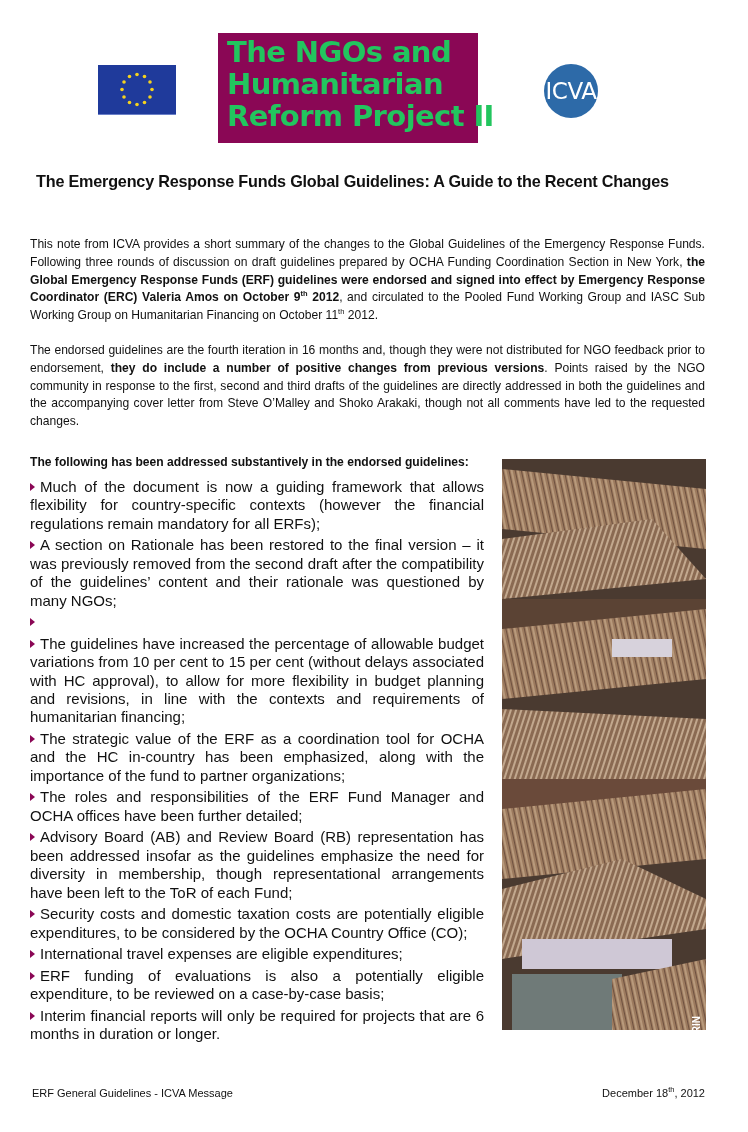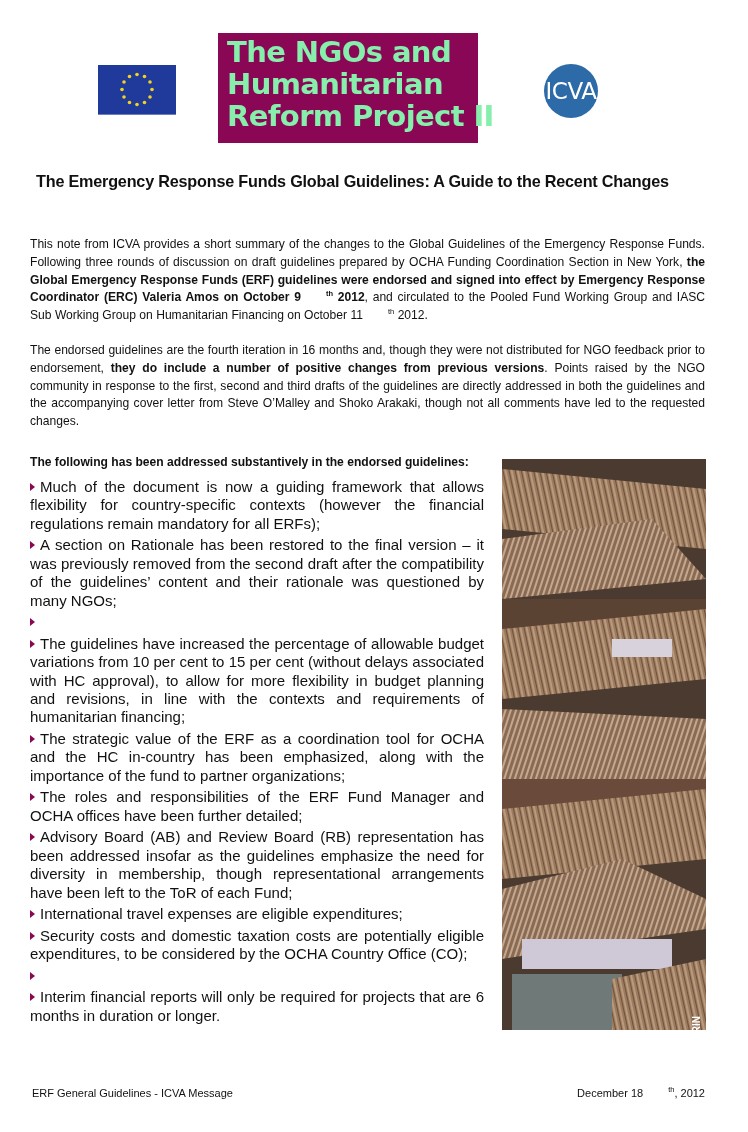--- a/index.html
+++ b/index.html
@@ -4,35 +4,35 @@
 <style>
   html, body { margin: 0; padding: 0; background: #ffffff; }
   body { width: 748px; height: 1132px; position: relative; overflow: hidden;
          font-family: "Liberation Sans", "DejaVu Sans", sans-serif; color: #111; }
 
   .eu-flag { position: absolute; left: 98px; top: 65px; width: 78px; height: 49px; background: #1f3a9b;
              border-bottom: 1px solid #6a7fc8; }
   .eu-flag svg { position: absolute; left: 0; top: 0; }
 
   .banner { position: absolute; left: 218px; top: 33px; width: 260px; height: 110px; background: #8a0755;
-            color: #86efac; box-sizing: border-box; padding: 3px 0 0 9px; }
+            color: #22c55e; box-sizing: border-box; padding: 3px 0 0 9px; }
   .banner .line { font-family: "DejaVu Sans", sans-serif; font-weight: bold; font-size: 29px; line-height: 32px;
                   letter-spacing: -0.6px; white-space: nowrap; }
 
   .icva { position: absolute; left: 544px; top: 64px; width: 54px; height: 54px; border-radius: 50%;
           background: #2d6aa8; color: #fff; text-align: center; line-height: 54px;
           font-family: "DejaVu Sans", sans-serif; font-size: 23px; letter-spacing: -0.5px; }
 
   .doc-title { position: absolute; left: 36px; top: 172px; width: 690px; font-weight: bold; font-size: 16.2px;
                letter-spacing: -0.2px; white-space: nowrap; }
 
   .para { position: absolute; left: 30px; width: 675px; font-size: 12.1px; line-height: 17.8px;
           text-align: justify; }
   .para b { font-weight: bold; }
-  .para sup, .footer sup { font-size: 7.5px; line-height: 0; margin-left: 25px; }
+  .para sup, .footer sup { font-size: 7.5px; line-height: 0; }
   .p1 { top: 236px; }
   .p2 { top: 342px; }
 
   .list-heading { position: absolute; left: 30px; top: 455px; font-weight: bold; font-size: 12.1px; }
 
   .bullets { position: absolute; left: 30px; top: 478px; width: 454px; margin: 0; padding: 0; list-style: none; }
   .bullets li { font-size: 15px; line-height: 18.4px; text-align: justify; margin-bottom: 3.2px; }
   .bullets .tri { display: inline-block; width: 0; height: 0; border-top: 4px solid transparent;
                   border-bottom: 4px solid transparent; border-left: 5px solid #8a0755; margin-right: 5px;
                   vertical-align: 1px; }
@@ -85,23 +85,23 @@
 <div class="list-heading">The following has been addressed substantively in the endorsed guidelines:</div>
 
 <ul class="bullets">
   <li><span class="tri"></span><span>Much of the document is now a guiding framework that allows flexibility for country-specific contexts (however the financial regulations remain mandatory for all ERFs);</span></li>
   <li><span class="tri"></span><span>A section on Rationale has been restored to the final version – it was previously removed from the second draft after the compatibility of the guidelines’ content and their rationale was questioned by many NGOs;</span></li>
   <li><span class="tri"></span></li>
   <li><span class="tri"></span><span>The guidelines have increased the percentage of allowable budget variations from 10 per cent to 15 per cent (without delays associated with HC approval), to allow for more flexibility in budget planning and revisions, in line with the contexts and requirements of humanitarian financing;</span></li>
   <li><span class="tri"></span><span>The strategic value of the ERF as a coordination tool for OCHA and the HC in-country has been emphasized, along with the importance of the fund to partner organizations;</span></li>
   <li><span class="tri"></span><span>The roles and responsibilities of the ERF Fund Manager and OCHA offices have been further detailed;</span></li>
   <li><span class="tri"></span><span>Advisory Board (AB) and Review Board (RB) representation has been addressed insofar as the guidelines emphasize the need for diversity in membership,  though representational arrangements have been left to the ToR of each Fund;</span></li>
+  <li><span class="tri"></span><span>Security costs and domestic taxation costs are potentially eligible expenditures, to be considered by the OCHA Country Office (CO);</span></li>
   <li><span class="tri"></span><span>International travel expenses are eligible expenditures;</span></li>
-  <li><span class="tri"></span><span>Security costs and domestic taxation costs are potentially eligible expenditures, to be considered by the OCHA Country Office (CO);</span></li>
-  <li><span class="tri"></span></li>
+  <li><span class="tri"></span><span>ERF funding of evaluations is also a potentially eligible expenditure, to be reviewed on a case-by-case basis;</span></li>
   <li><span class="tri"></span><span>Interim financial reports will only be required for projects that are 6 months in duration or longer.</span></li>
 </ul>
 
 <div class="photo">
   <svg width="204" height="571" viewBox="0 0 204 571">
     <defs>
       <pattern id="corr" width="6" height="6" patternUnits="userSpaceOnUse" patternTransform="rotate(-12)">
         <rect width="6" height="6" fill="#9c7a5e"></rect>
         <rect width="2" height="6" fill="#b89a7c"></rect>
         <rect x="4" width="1" height="6" fill="#6e5140"></rect>

